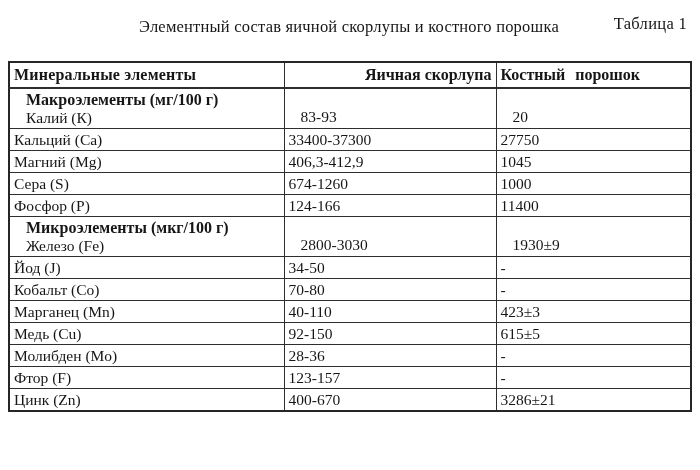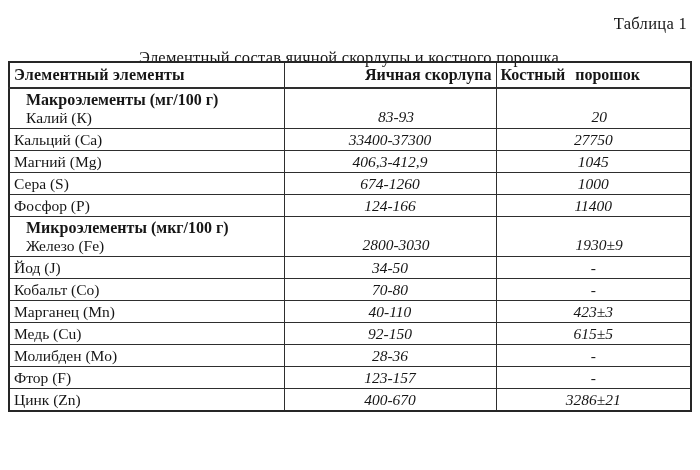--- a/index.html
+++ b/index.html
@@ -17,21 +17,21 @@
   }
   .table-label {
     position: absolute;
     top: 14px;
     right: 13px;
     font-size: 16.5px;
     letter-spacing: 0.3px;
   }
   .doc-title {
     position: absolute;
-    top: 48px;
+    top: 17px;
     left: 8px;
     width: 682px;
     text-align: center;
     font-size: 16.5px;
     letter-spacing: 0.2px;
   }
   table.main {
     position: absolute;
     top: 61px;
     left: 8px;
@@ -62,21 +62,21 @@
   .th-col3 {
     text-align: left;
     padding-left: 3px;
     word-spacing: 6px;
   }
   .main td { height: 21px; }
   .col1 {
     text-align: left;
     padding-left: 7px;
   }
-  .col2, .col3 { text-align: center; font-style: italic; }
+  .col2, .col3 { text-align: left; }
   tr.group-row td { height: 37px; padding-left: 16px; }
   tr.group-row .col2, tr.group-row .col3 {
     vertical-align: bottom;
     padding-bottom: 2px;
   }
   .cat {
     font-weight: bold;
     line-height: 18px;
     font-size: 16px;
   }
@@ -89,21 +89,21 @@
 <div class="doc-title">Элементный состав яичной скорлупы и костного порошка</div>
 
 <table class="main">
   <colgroup>
     <col style="width:275px">
     <col style="width:212px">
     <col style="width:195px">
   </colgroup>
   <thead>
     <tr>
-      <th class="th-col1">Элементный элементы</th>
+      <th class="th-col1">Минеральные элементы</th>
       <th class="th-col2">Яичная скорлупа</th>
       <th class="th-col3">Костный порошок</th>
     </tr>
   </thead>
   <tbody>
     <tr class="group-row">
       <td class="col1">
         <div class="cat">Макроэлементы (мг/100 г)</div>
         <div class="el">Калий (К)</div>
       </td>

